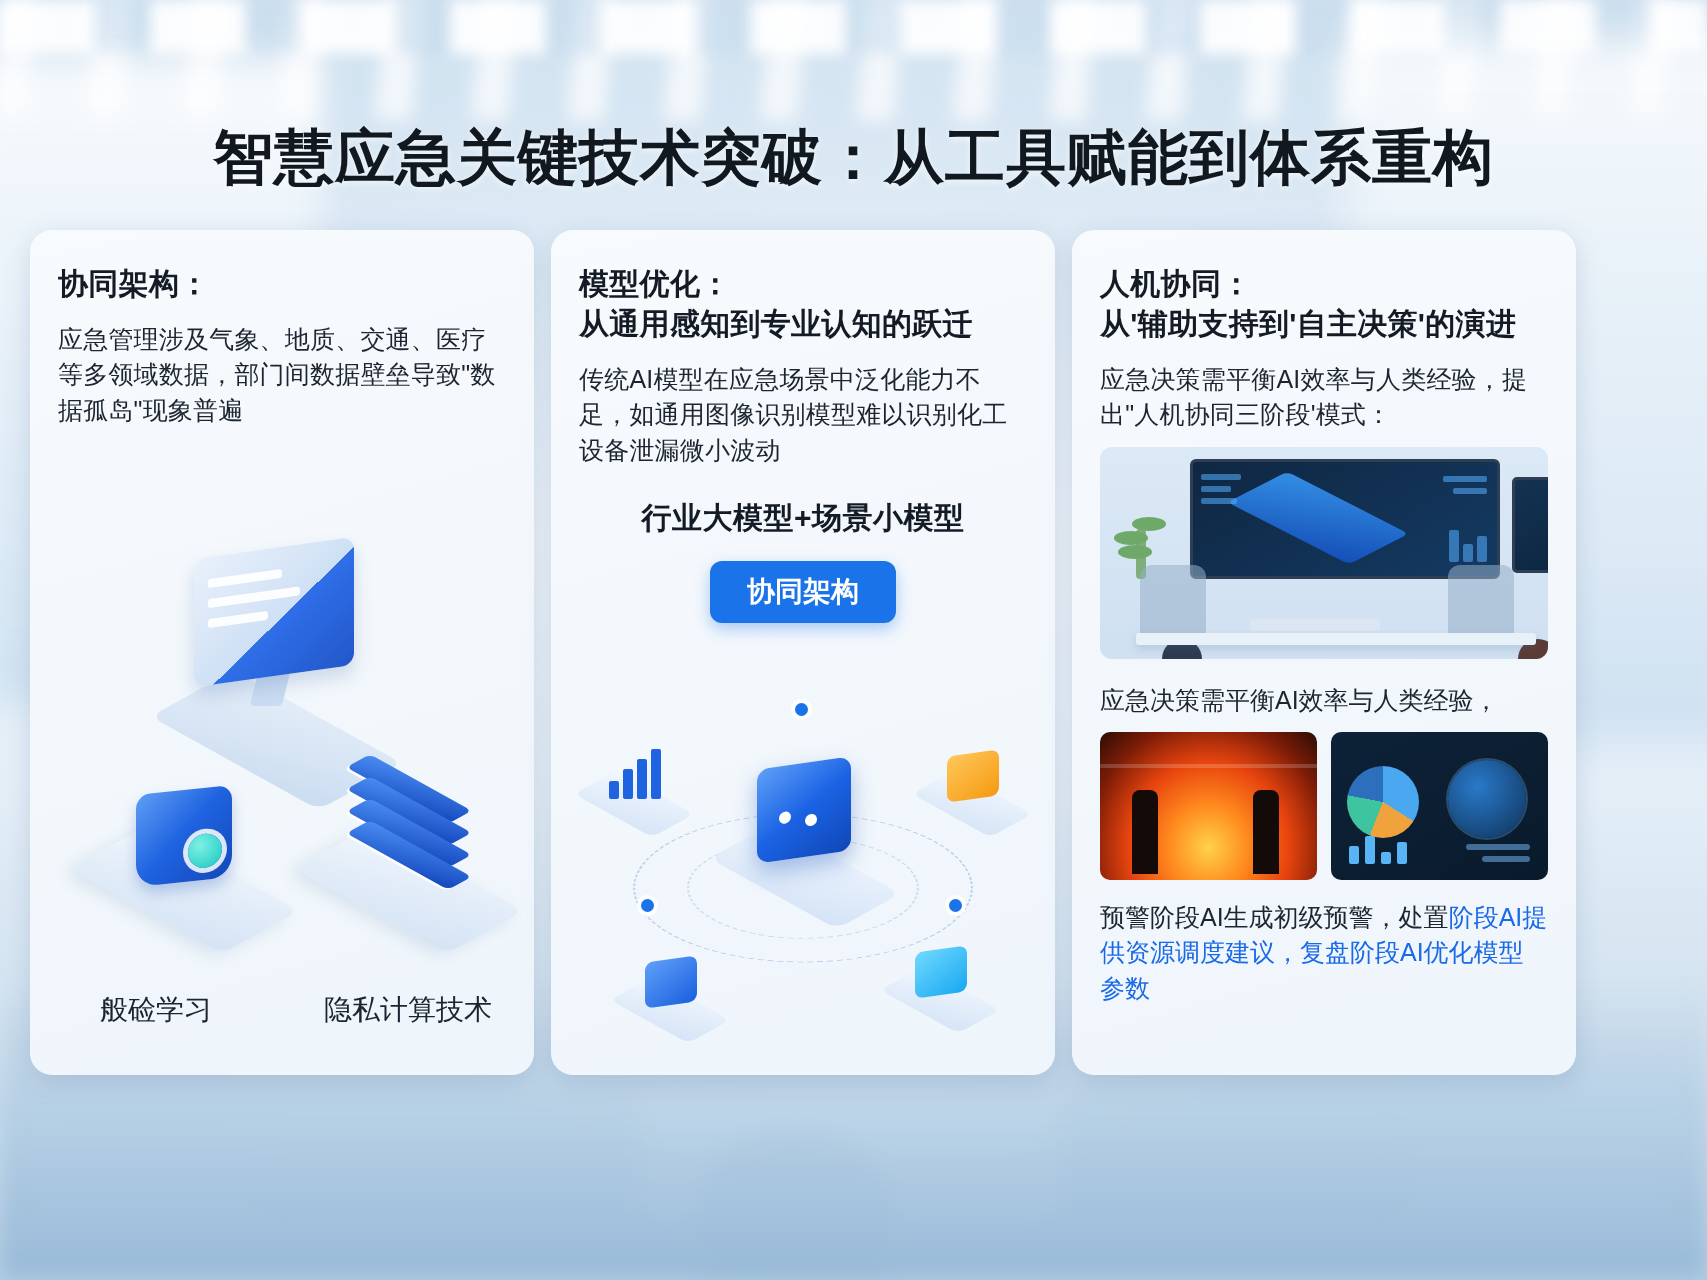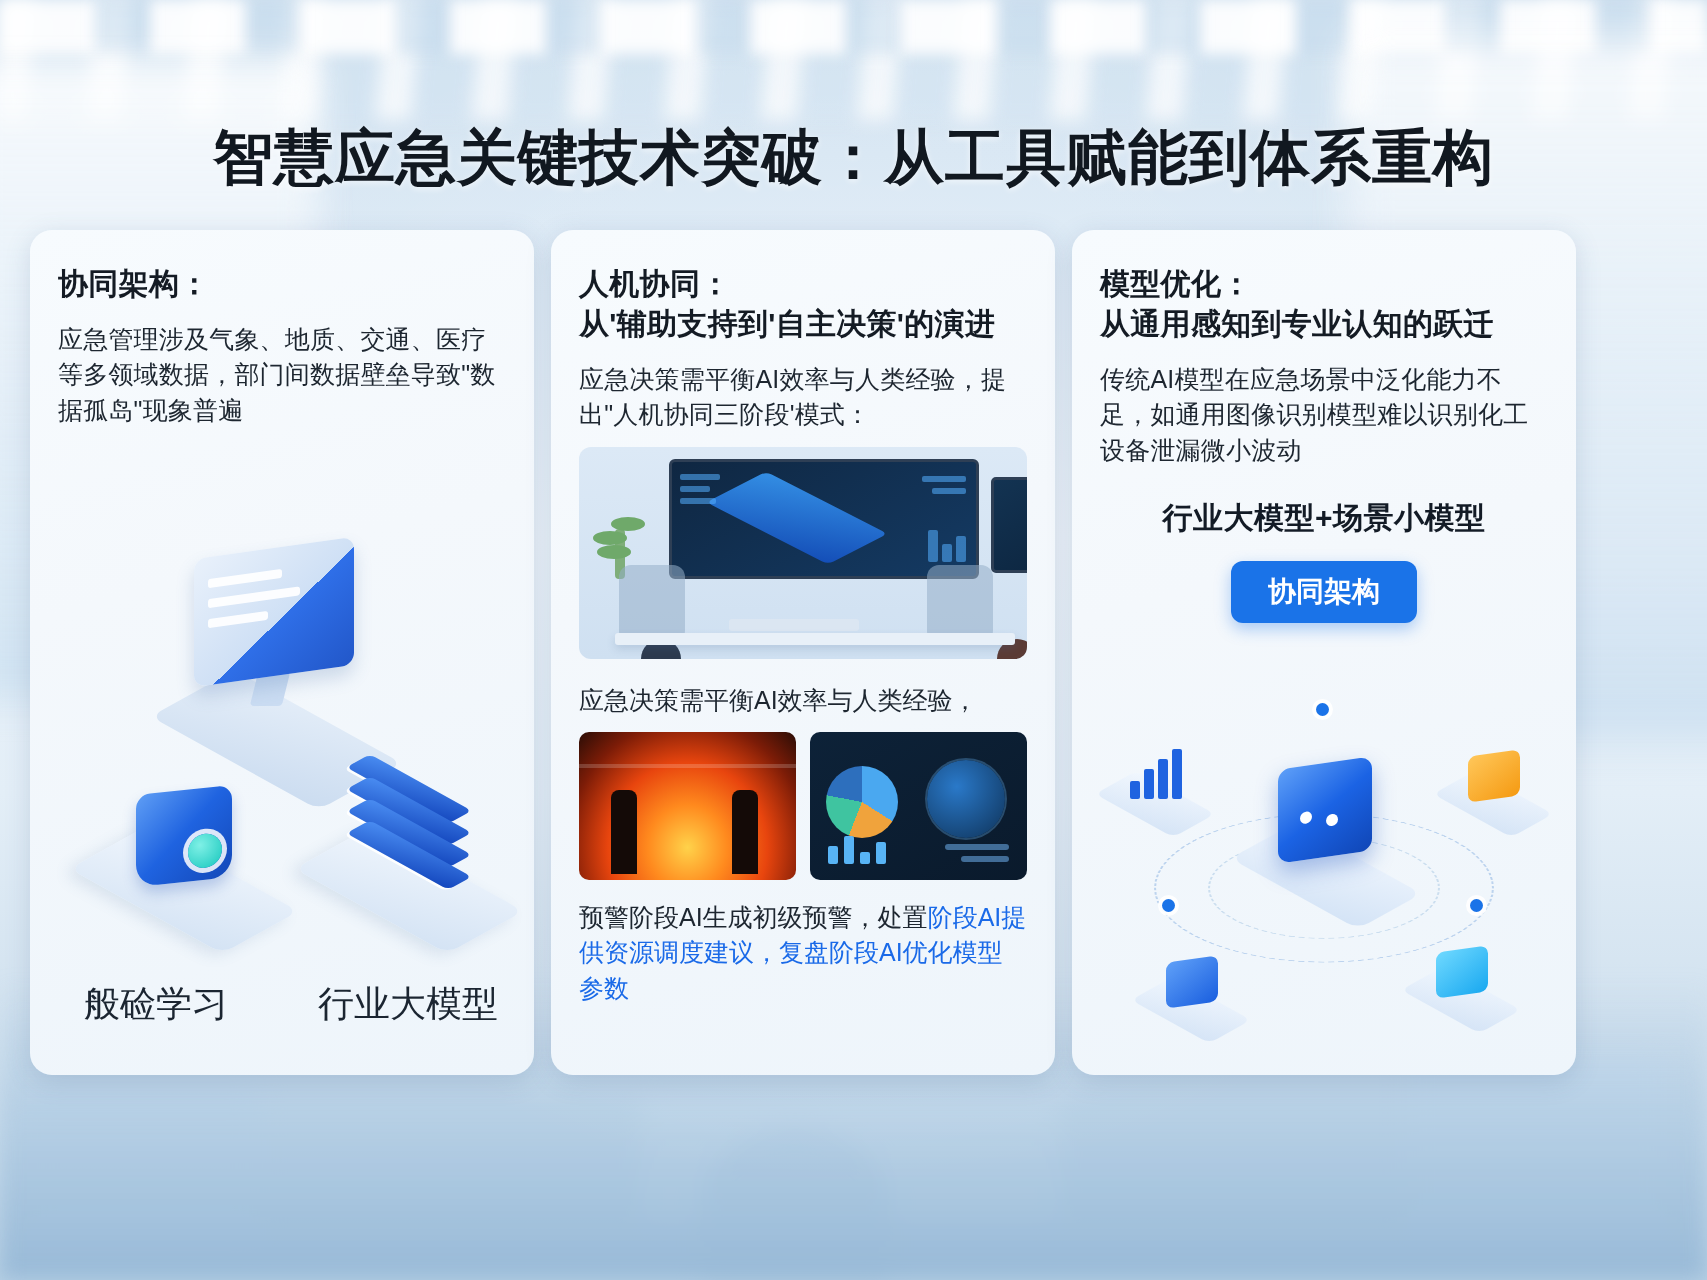--- a/index.html
+++ b/index.html
@@ -132,21 +132,21 @@
   }
   .stack { position:absolute; left:48px; top:6px; width:112px; height:110px; }
   .stack i {
     position:absolute; left:0; width:112px; height:26px; display:block;
     background:linear-gradient(160deg,#4a8df2,#1346bd);
     transform:rotate(45deg) skew(-16deg,-16deg); border-radius:6px;
     box-shadow:0 3px 0 rgba(255,255,255,.9);
   }
   .labels1 {
     position:absolute; left:0; right:0; bottom:46px;
-    display:flex; font-size:36px; color:#1b2531; font-weight:400;
+    display:flex; font-size:28px; color:#1b2531; font-weight:400;
   }
   .labels1 span { flex:1; text-align:center; }
 
   
   .c2-mid {
     margin-top:30px; text-align:center;
     font-size:30px; font-weight:700; color:#131b26; letter-spacing:.5px;
   }
   .c2-badge {
     margin:22px auto 0; width:186px; height:62px;
@@ -296,21 +296,70 @@
           <i style="top:0px;"></i>
           <i style="top:22px;"></i>
           <i style="top:44px;"></i>
           <i style="top:66px;"></i>
         </div>
       </div>
     </div>
 
     <div class="labels1">
       <span>般硷学习</span>
-      <span>行业大模型</span>
+      <span>隐私计算技术</span>
+    </div>
+  </div>
+
+  <div class="card">
+    <div class="card-head">
+      <span>模型优化：</span>
+      <span class="l2">从通用感知到专业认知的跃迁</span>
+    </div>
+    <div class="card-body">传统AI模型在应急场景中泛化能力不足，如通用图像识别模型难以识别化工设备泄漏微小波动</div>
+    <div class="c2-mid">行业大模型+场景小模型</div>
+    <div class="c2-badge">协同架构</div>
+
+    <div class="ill2">
+      <div class="orbit o1"></div>
+      <div class="orbit o2"></div>
+
+      <div class="dot" style="left:244px;top:18px;"></div>
+      <div class="dot" style="left:90px;top:214px;"></div>
+      <div class="dot" style="left:398px;top:214px;"></div>
+
+      <div class="hub">
+        <div class="hub-plate"></div>
+        <div class="hub-cube"></div>
+      </div>
+
+      <div class="node n-chart" style="left:34px;top:62px;">
+        <div class="np"></div>
+        <div class="bars">
+          <i style="left:2px;height:18px;"></i>
+          <i style="left:16px;height:30px;"></i>
+          <i style="left:30px;height:40px;"></i>
+          <i style="left:44px;height:50px;"></i>
+        </div>
+      </div>
+
+      <div class="node n-amber" style="left:372px;top:62px;">
+        <div class="np"></div>
+        <div class="nc"></div>
+      </div>
+
+      <div class="node n-blue" style="left:70px;top:268px;">
+        <div class="np"></div>
+        <div class="nc"></div>
+      </div>
+
+      <div class="node n-cyan" style="left:340px;top:258px;">
+        <div class="np"></div>
+        <div class="nc"></div>
+      </div>
     </div>
   </div>
 
   <div class="card">
     <div class="card-head">
       <span>人机协同：</span>
       <span class="l2">从'辅助支持到'自主决策'的演进</span>
     </div>
     <div class="card-body">应急决策需平衡AI效率与人类经验，提出"人机协同三阶段'模式：</div>
 
@@ -367,62 +416,13 @@
         <div class="bar" style="left:50px;height:12px;"></div>
         <div class="bar" style="left:66px;height:22px;"></div>
       </div>
     </div>
 
     <div class="c3-foot">
       <span>预警阶段AI生成初级预警，处置</span><span class="hl">阶段AI提供资源调度建议，复盘阶段AI优化模型参数</span>
     </div>
   </div>
 
-  <div class="card">
-    <div class="card-head">
-      <span>模型优化：</span>
-      <span class="l2">从通用感知到专业认知的跃迁</span>
-    </div>
-    <div class="card-body">传统AI模型在应急场景中泛化能力不足，如通用图像识别模型难以识别化工设备泄漏微小波动</div>
-    <div class="c2-mid">行业大模型+场景小模型</div>
-    <div class="c2-badge">协同架构</div>
-
-    <div class="ill2">
-      <div class="orbit o1"></div>
-      <div class="orbit o2"></div>
-
-      <div class="dot" style="left:244px;top:18px;"></div>
-      <div class="dot" style="left:90px;top:214px;"></div>
-      <div class="dot" style="left:398px;top:214px;"></div>
-
-      <div class="hub">
-        <div class="hub-plate"></div>
-        <div class="hub-cube"></div>
-      </div>
-
-      <div class="node n-chart" style="left:34px;top:62px;">
-        <div class="np"></div>
-        <div class="bars">
-          <i style="left:2px;height:18px;"></i>
-          <i style="left:16px;height:30px;"></i>
-          <i style="left:30px;height:40px;"></i>
-          <i style="left:44px;height:50px;"></i>
-        </div>
-      </div>
-
-      <div class="node n-amber" style="left:372px;top:62px;">
-        <div class="np"></div>
-        <div class="nc"></div>
-      </div>
-
-      <div class="node n-blue" style="left:70px;top:268px;">
-        <div class="np"></div>
-        <div class="nc"></div>
-      </div>
-
-      <div class="node n-cyan" style="left:340px;top:258px;">
-        <div class="np"></div>
-        <div class="nc"></div>
-      </div>
-    </div>
-  </div>
-
 </div>
 
 </body></html>

